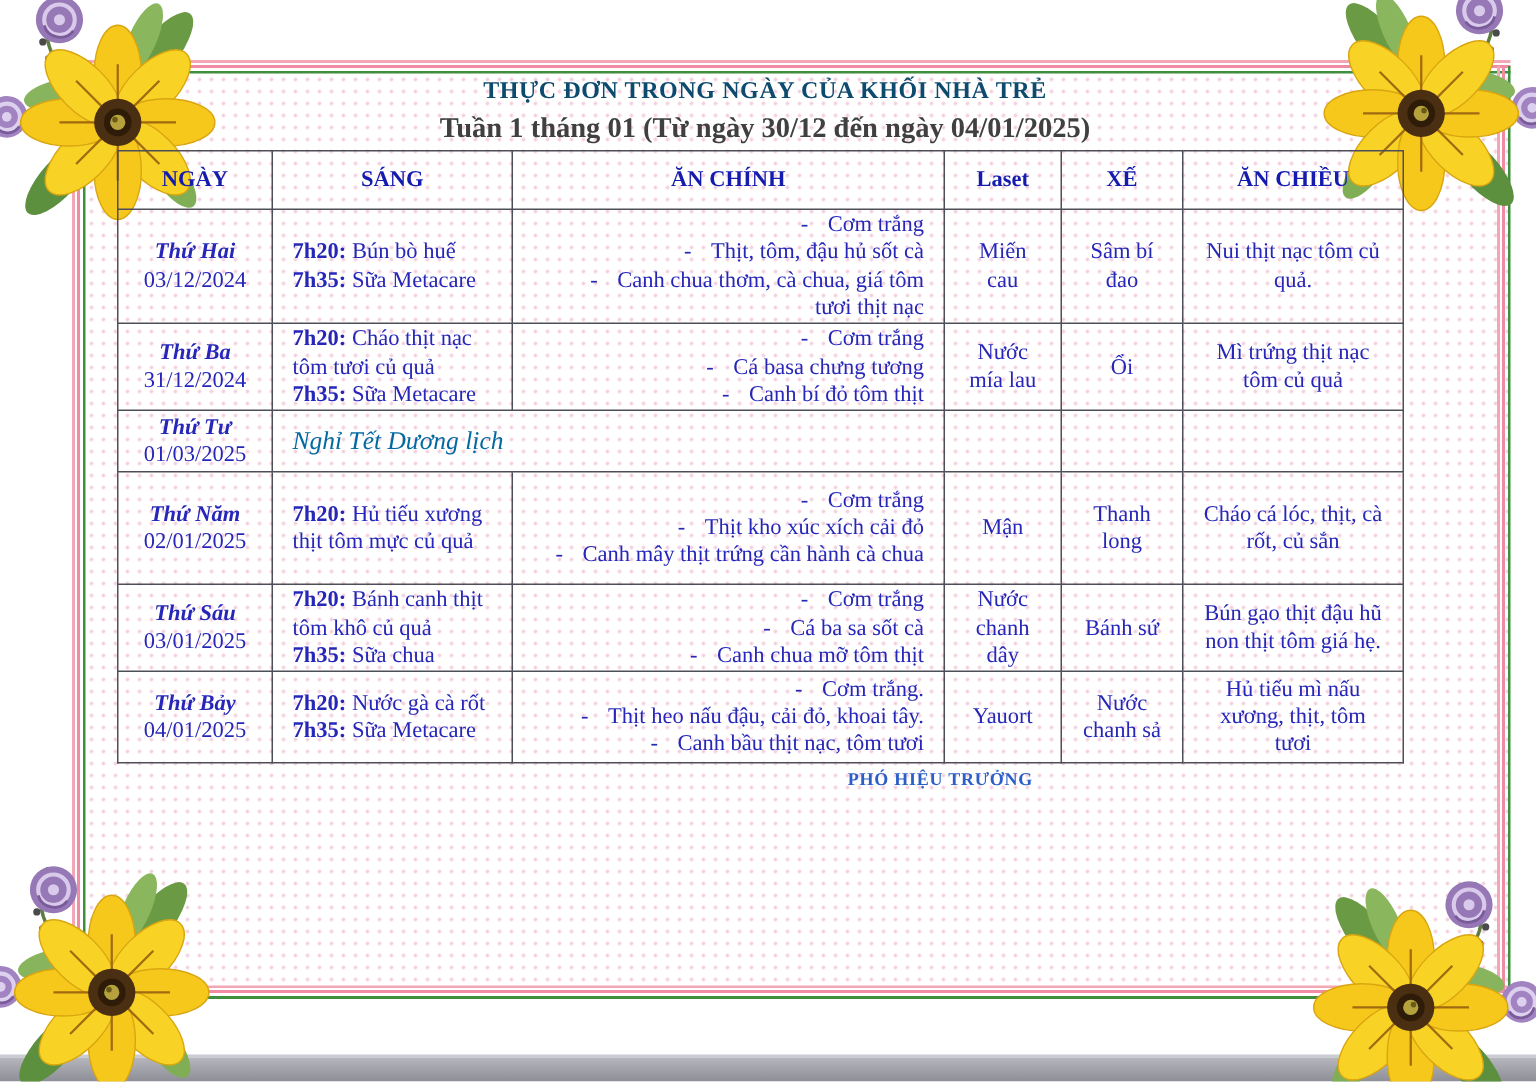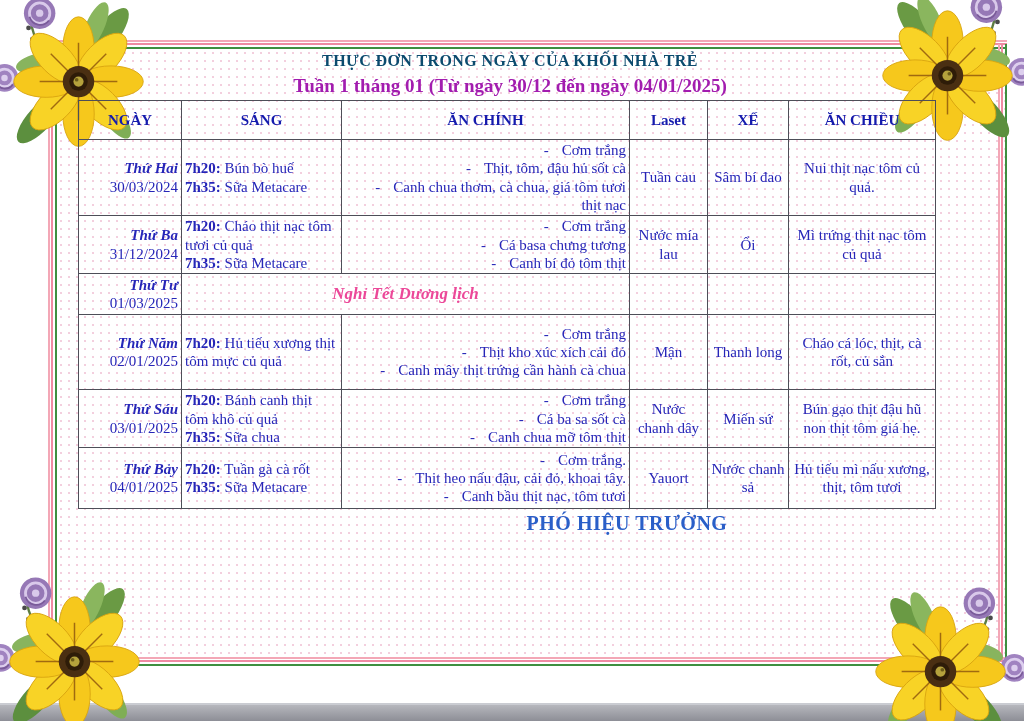--- a/index.html
+++ b/index.html
@@ -26,46 +26,46 @@
   .grey-bar{position:absolute;left:0;top:705px;width:1024px;height:16px;
       background:linear-gradient(to bottom,#b6b7bd,#8d8e96);}
   .grey-line{position:absolute;left:0;top:703px;width:1024px;height:2px;background:#caccd2;}
 
   .title{
     position:absolute;left:100px;top:52px;width:820px;text-align:center;
     color:#0c4a6e;font-weight:bold;font-size:16px;letter-spacing:.4px;
   }
   .subtitle{
     position:absolute;left:100px;top:75px;width:820px;text-align:center;
-    color:#a21caf;font-weight:bold;font-size:19px;
+    color:#404040;font-weight:bold;font-size:19px;
   }
 
   table.menu{
     position:absolute;left:78px;top:100px;width:857px;
     border-collapse:collapse;table-layout:fixed;
     color:#2626b8;font-size:15px;line-height:1.22;
   }
   table.menu td,table.menu th{
-    border:1px solid #4e4e58;vertical-align:middle;padding:1px 3px;
+    border:1px solid #4e4e58;vertical-align:middle;padding:1px 13px;
     overflow:hidden;
   }
   th{font-size:15px;font-weight:bold;text-align:center;height:36px;color:#151bad;}
-  .c-day{text-align:right;}
+  .c-day{text-align:center;}
   .day-name{font-weight:bold;font-style:italic;}
   .c-morning{text-align:left;padding-left:5px;}
   .c-morning .time{font-weight:bold;}
   .c-main{text-align:right;padding-left:3px;}
   .dish .dash{margin-left:15px;margin-right:13px;}
   .c-center{text-align:center;}
-  .holiday-cell{text-align:center;color:#ec4899;font-weight:bold;font-style:italic;font-size:17px;}
+  .holiday-cell{color:#0369a1;font-weight:normal;font-style:italic;font-size:17px;}
   .h77{height:75px}.h60{height:58px}.h43{height:41px}.h63{height:61px}
 
   .footer{
     position:absolute;left:477px;top:512px;width:300px;text-align:center;
-    color:#2a5fc8;font-weight:bold;font-size:20px;letter-spacing:.5px;
+    color:#2a5fc8;font-weight:bold;font-size:12px;letter-spacing:.5px;
   }
   .corner{position:absolute;width:185px;height:185px;pointer-events:none;}
   .corner.tl{left:-14px;top:-22px;}
   .corner.tr{left:855px;top:-28px;transform:scaleX(-1);}
   .corner.bl{left:-18px;top:558px;}
   .corner.br{left:848px;top:568px;transform:scaleX(-1);}
 </style>
 </head>
 <body>
 
@@ -169,32 +169,32 @@
       <th>SÁNG</th>
       <th>ĂN CHÍNH</th>
       <th>Laset</th>
       <th>XẾ</th>
       <th>ĂN CHIỀU</th>
     </tr>
 
     <tr class="h77">
       <td class="c-day">
         <div class="day-name">Thứ Hai</div>
-        <div>30/03/2024</div>
+        <div>03/12/2024</div>
       </td>
       <td class="c-morning">
         <div><span class="time">7h20:</span> <span>Bún bò huế</span></div>
         <div><span class="time">7h35:</span> <span>Sữa Metacare</span></div>
       </td>
       <td class="c-main">
         <div class="dish"><span class="dash">-</span><span>Cơm trắng</span></div>
         <div class="dish"><span class="dash">-</span><span>Thịt, tôm, đậu hủ sốt cà</span></div>
         <div class="dish"><span class="dash">-</span><span>Canh chua thơm, cà chua, giá tôm tươi thịt nạc</span></div>
       </td>
-      <td class="c-center">Tuần cau</td>
+      <td class="c-center">Miến cau</td>
       <td class="c-center">Sâm bí đao</td>
       <td class="c-center">Nui thịt nạc tôm củ quả.</td>
     </tr>
 
     <tr class="h60">
       <td class="c-day">
         <div class="day-name">Thứ Ba</div>
         <div>31/12/2024</div>
       </td>
       <td class="c-morning">
@@ -248,31 +248,31 @@
       <td class="c-morning">
         <div><span class="time">7h20:</span> <span>Bánh canh thịt tôm khô củ quả</span></div>
         <div><span class="time">7h35:</span> <span>Sữa chua</span></div>
       </td>
       <td class="c-main">
         <div class="dish"><span class="dash">-</span><span>Cơm trắng</span></div>
         <div class="dish"><span class="dash">-</span><span>Cá ba sa sốt cà</span></div>
         <div class="dish"><span class="dash">-</span><span>Canh chua mỡ tôm thịt</span></div>
       </td>
       <td class="c-center">Nước chanh dây</td>
-      <td class="c-center">Miến sứ</td>
+      <td class="c-center">Bánh sứ</td>
       <td class="c-center">Bún gạo thịt đậu hũ non thịt tôm giá hẹ.</td>
     </tr>
 
     <tr class="h63">
       <td class="c-day">
         <div class="day-name">Thứ Bảy</div>
         <div>04/01/2025</div>
       </td>
       <td class="c-morning">
-        <div><span class="time">7h20:</span> <span>Tuần gà cà rốt</span></div>
+        <div><span class="time">7h20:</span> <span>Nước gà cà rốt</span></div>
         <div><span class="time">7h35:</span> <span>Sữa Metacare</span></div>
       </td>
       <td class="c-main">
         <div class="dish"><span class="dash">-</span><span>Cơm trắng.</span></div>
         <div class="dish"><span class="dash">-</span><span>Thịt heo nấu đậu, cải đỏ, khoai tây.</span></div>
         <div class="dish"><span class="dash">-</span><span>Canh bầu thịt nạc, tôm tươi</span></div>
       </td>
       <td class="c-center">Yauort</td>
       <td class="c-center">Nước chanh sả</td>
       <td class="c-center">Hủ tiếu mì nấu xương, thịt, tôm tươi</td>

